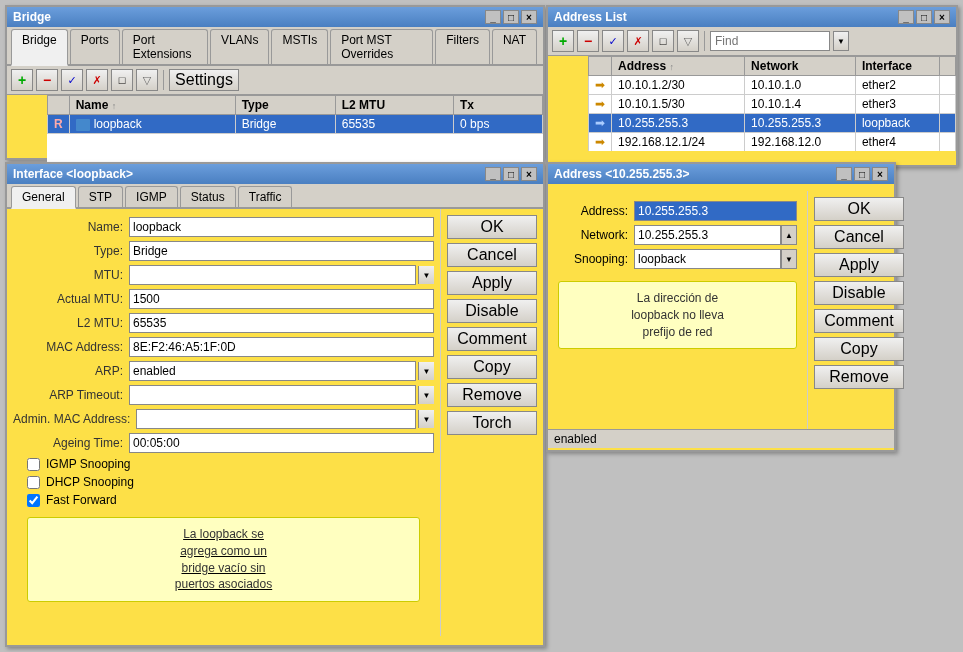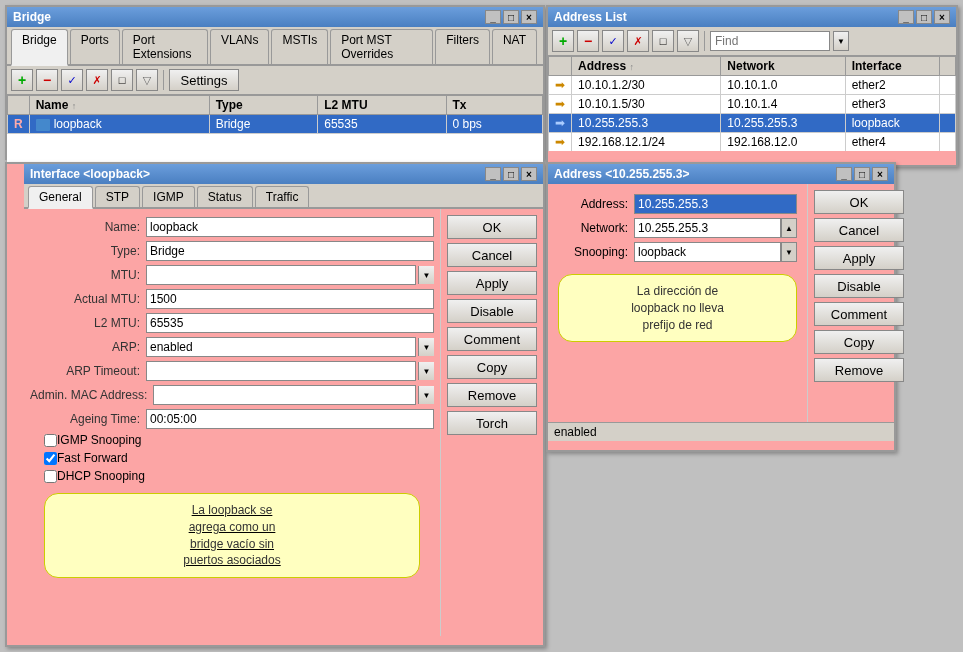--- a/index.html
+++ b/index.html
@@ -1,21 +1,21 @@
 <!DOCTYPE html>
 <html><head>
   <meta charset="utf-8">
   <style>
     * { box-sizing: border-box; margin: 0; padding: 0; font-family: 'Segoe UI', Tahoma, Geneva, Verdana, sans-serif; font-size: 12px; }
     body { background: #c0c0c0; width: 963px; height: 652px; overflow: hidden; position: relative; }
 
     
     .window {
       position: absolute;
-      background: #fca5a5;
+      background: #fde047;
       border: 2px solid #999;
       box-shadow: 2px 2px 4px rgba(0,0,0,0.3);
     }
     .window-titlebar {
       background: linear-gradient(to bottom, #6b9edc, #4a7fc1);
       color: white;
       font-weight: bold;
       padding: 3px 6px;
       display: flex;
       align-items: center;
@@ -127,40 +127,41 @@
       gap: 4px;
       padding: 6px;
     }
     .action-btn {
       width: 90px;
       height: 24px;
       border: 1px solid #888;
       background: linear-gradient(to bottom, #f0f0f0, #d4d0c8);
       cursor: pointer;
       display: flex; align-items: center; justify-content: center;
-      font-size: 13px;
+      font-size: 16px;
     }
 
     
     .tooltip-bubble {
       background: #ffffc0;
       border: 1px solid #cccc00;
-      border-radius: 14px;
+      border-radius: 3px;
       padding: 8px 12px;
       font-size: 12px;
       text-align: center;
       line-height: 1.4;
       color: #333;
     }
 
     
     .checkbox-group {
       display: flex;
       align-items: center;
       margin: 4px 20px;
+      gap: 6px;
     }
 
     
     .addr-form-group {
       display: flex;
       align-items: center;
       margin: 4px 6px;
     }
     .addr-label {
       min-width: 70px;
@@ -174,20 +175,21 @@
       background: white;
       height: 20px;
       padding: 1px 4px;
       width: 120px;
     }
 
     
     .table-area {
       overflow: auto;
       background: white;
+      margin-left: 40px;
     }
 
     
     .status-bar {
       background: #d4d0c8;
       border-top: 1px solid #999;
       padding: 2px 6px;
       display: flex;
       align-items: center;
     }
@@ -273,21 +275,21 @@
           </td>
           <td>Bridge</td>
           <td>65535</td>
           <td>0 bps</td>
         </tr>
       </tbody>
     </table>
   </div>
 </div>
 
-<div class="window" id="interface-window" style="top:162px;left:5px;width:540px;height:485px;padding-left:17px;">
+<div class="window" id="interface-window" style="top:162px;left:5px;width:540px;height:485px;">
   <div class="window-titlebar">
     <span>Interface &lt;loopback&gt;</span>
     <div class="window-controls">
       <div class="win-btn">_</div>
       <div class="win-btn">□</div>
       <div class="win-btn">×</div>
     </div>
   </div>
 
   <div class="tab-bar">
@@ -318,20 +320,24 @@
       </div>
       <div class="form-group">
         <span class="form-label">Actual MTU:</span>
         <div class="form-input" style="flex:1;display:flex;align-items:center;">1500</div>
       </div>
       <div class="form-group">
         <span class="form-label">L2 MTU:</span>
         <div class="form-input" style="flex:1;display:flex;align-items:center;">65535</div>
       </div>
       <div class="form-group">
+        <span class="form-label">MAC Address:</span>
+        <input class="form-input" type="text" value="8E:F2:46:A5:1F:0D" style="flex: 1 1 0%;">
+      </div>
+      <div class="form-group">
         <span class="form-label">ARP:</span>
         <div style="flex:1;display:flex;align-items:center;gap:2px;">
           <div class="form-input" style="flex:1;display:flex;align-items:center;">enabled</div>
           <div class="dropdown-arrow">▼</div>
         </div>
       </div>
       <div class="form-group">
         <span class="form-label">ARP Timeout:</span>
         <div style="flex:1;display:flex;align-items:center;gap:2px;">
           <input class="form-input" type="text" style="flex: 1 1 0%;">
@@ -348,26 +354,26 @@
       <div class="form-group">
         <span class="form-label">Ageing Time:</span>
         <input class="form-input" type="text" value="00:05:00" style="flex: 1 1 0%;">
       </div>
 
       <div class="checkbox-group">
         <input type="checkbox" style="">
         <label>IGMP Snooping</label>
       </div>
       <div class="checkbox-group">
+        <input type="checkbox" style="">
+        <label>DHCP Snooping</label>
+      </div>
+      <div class="checkbox-group">
         <input type="checkbox" checked="" style="">
         <label>Fast Forward</label>
-      </div>
-      <div class="checkbox-group">
-        <input type="checkbox" style="">
-        <label>DHCP Snooping</label>
       </div>
 
       <div style="margin:10px 20px;text-decoration:underline;">
         <div class="tooltip-bubble">
           La loopback se<br>agrega como un<br>bridge vacío sin<br>puertos asociados
         </div>
       </div>
     </div>
 
     <div class="right-panel">
@@ -455,21 +461,21 @@
 <div class="window" id="address-detail-window" style="top:162px;left:546px;width:350px;height:290px;">
   <div class="window-titlebar">
     <span>Address &lt;10.255.255.3&gt;</span>
     <div class="window-controls">
       <div class="win-btn">_</div>
       <div class="win-btn">□</div>
       <div class="win-btn">×</div>
     </div>
   </div>
 
-  <div style="display:flex;height:calc(100% - 22px - 26px);">
+  <div style="display:flex;height:calc(100% - 22px - 26px);margin-top:7px;">
 
     <div style="flex:1;padding:6px 4px;">
       <div class="addr-form-group">
         <span class="addr-label">Address:</span>
         <input type="text" value="10.255.255.3" style="flex: 1 1 0%; height: 20px; border: 1px solid rgb(136, 136, 136); padding: 1px 3px; background: rgb(49, 106, 197); color: white;">
       </div>
       <div class="addr-form-group">
         <span class="addr-label">Network:</span>
         <div style="flex:1;display:flex;align-items:center;">
           <div style="flex:1;height:20px;border:1px solid #888;background:white;padding:1px 3px;display:flex;align-items:center;">10.255.255.3</div>

